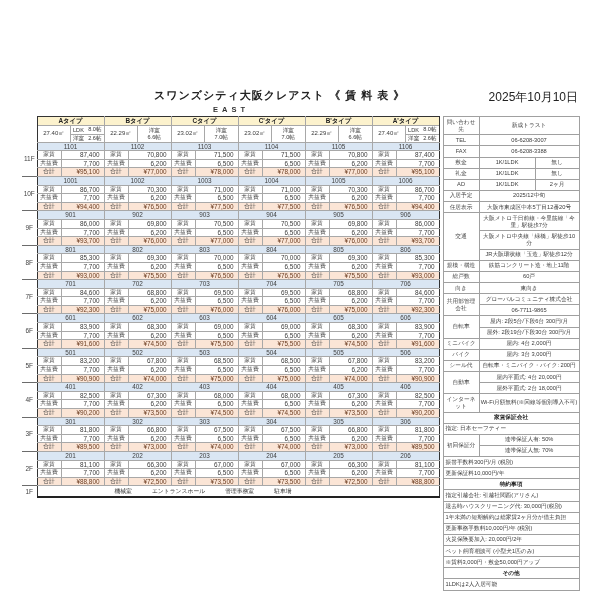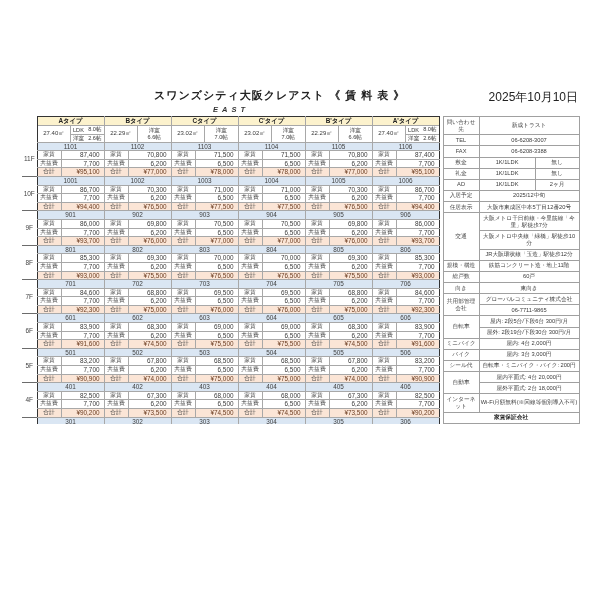--- a/index.html
+++ b/index.html
@@ -1,22 +1,22 @@
 <!DOCTYPE html>
 <html><head>
 <meta charset="utf-8">
 <style>
   html,body{margin:0;padding:0;}
   body{width:600px;height:600px;background:#ffffff;font-family:"Liberation Sans",sans-serif;color:#3a3a3a;}
-  .page{position:relative;width:600px;height:424px;background:#fff;overflow:hidden;}
+  .page{position:relative;width:600px;height:600px;background:#fff;overflow:hidden;}
   .doc{position:absolute;left:22px;top:88px;width:556px;}
   .title-row{position:relative;height:17px;}
   .doc-title{position:absolute;left:132px;top:0;font-size:11px;font-weight:bold;letter-spacing:1px;color:#222;}
   .doc-date{position:absolute;right:0;top:1px;font-size:12px;color:#222;}
-  .east{width:418px;text-align:center;font-size:7.5px;font-weight:bold;letter-spacing:4px;color:#333;height:11px;font-style:italic;}
+  .east{width:418px;text-align:center;font-size:7.5px;font-weight:bold;letter-spacing:4px;color:#333;height:11px;}
   .content{display:flex;align-items:flex-start;}
 
   
   table{border-collapse:collapse;}
   .pt{table-layout:fixed;width:418px;}
   .pt col.cf{width:15px;} .pt col.cl{width:24px;} .pt col.cv{width:43px;}
   .pt td,.pt th{border:1px solid #a8a8a8;padding:0;height:7.5px;line-height:7.6px;
       font-size:6.4px;font-weight:normal;color:#3a3a3a;white-space:nowrap;overflow:hidden;text-align:center;}
   .pt .floor-cell{border:none;background:#fff;font-size:6.5px;color:#444;}
   .pt .typehead{background:#fcf2cd;font-weight:bold;color:#222;}

